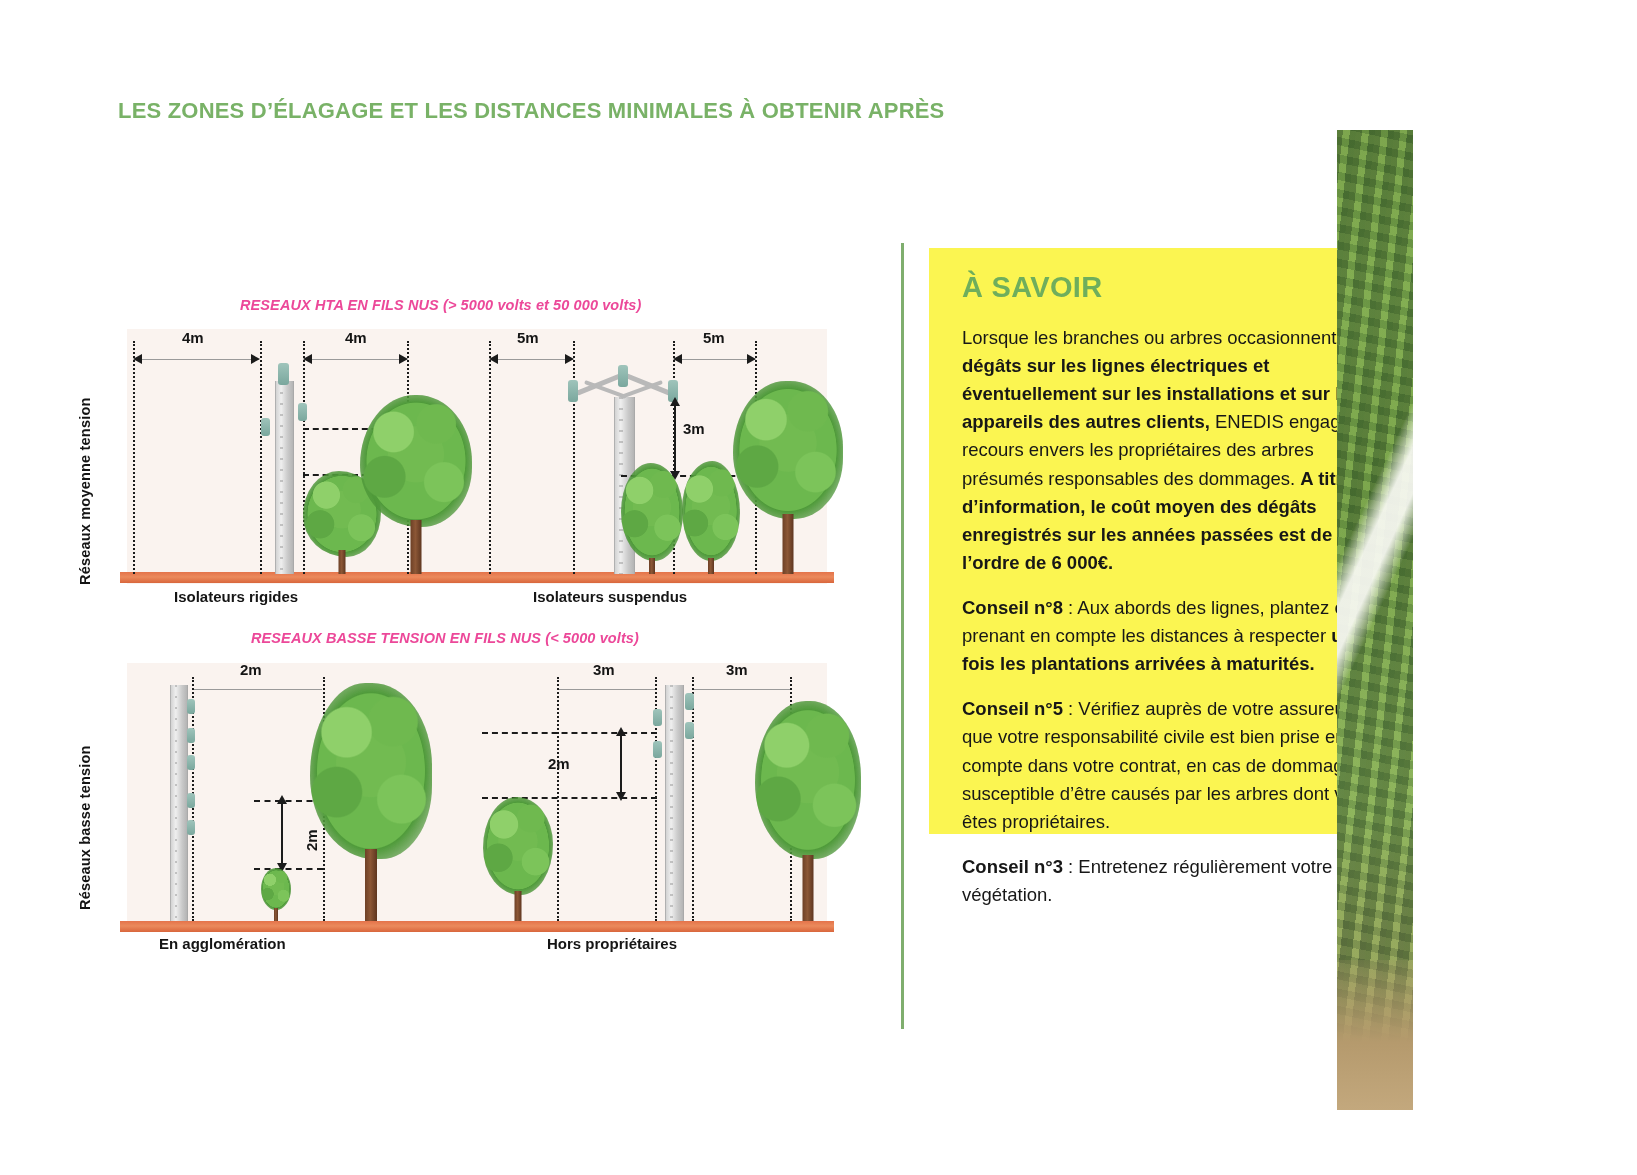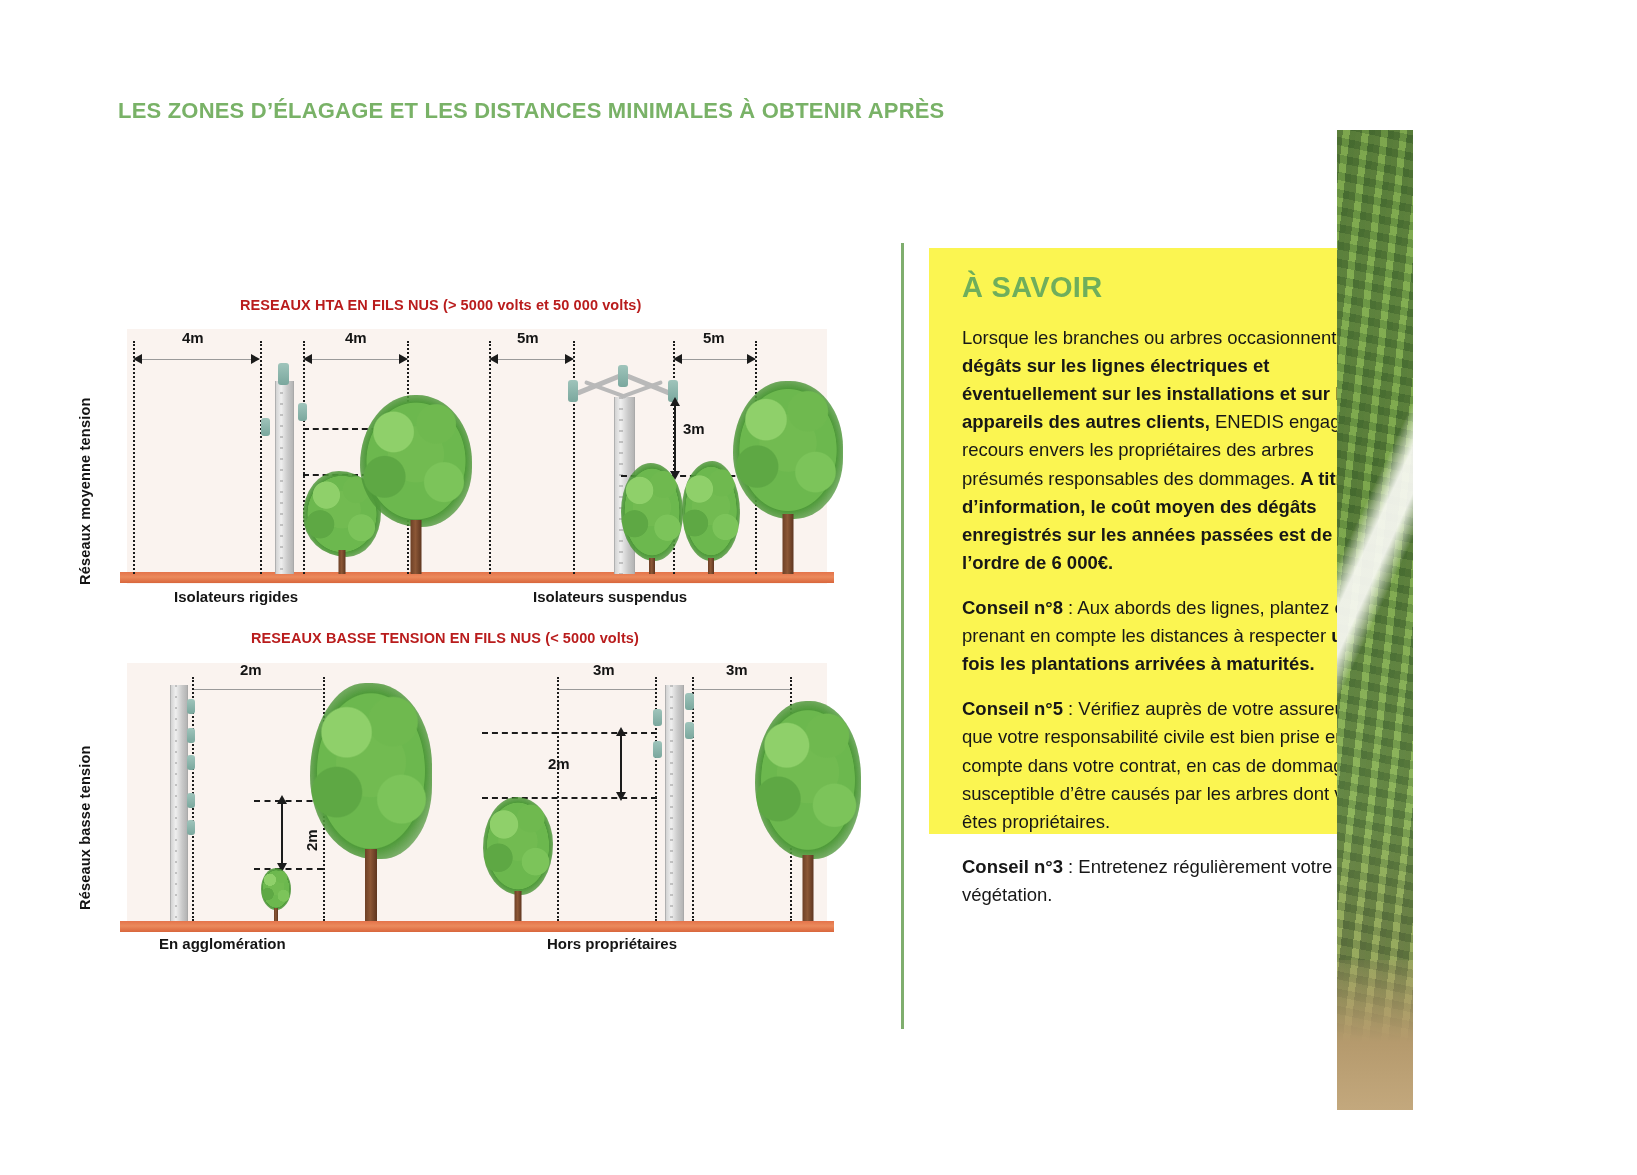--- a/index.html
+++ b/index.html
@@ -52,23 +52,24 @@
     transform: rotate(-90deg);
     letter-spacing: .2px;
   }
   .vlabel.mt { left: 22px; top: 300px; }
   .vlabel.bt { left: 22px; top: 625px; }
 
   .sec-title {
     position: absolute;
     font-size: 14.5px;
     font-weight: bold;
-    color: #b91c1c;
+    color: #ec4899;
     white-space: nowrap;
     letter-spacing: .1px;
+    font-style: italic;
   }
   .sec-title.hta { left: 185px; top: 12px; }
   .sec-title.bt  { left: 196px; top: 345px; }
 
   .dim-label {
     position: absolute;
     font-size: 15px;
     font-weight: bold;
     color: #151515;
   }

